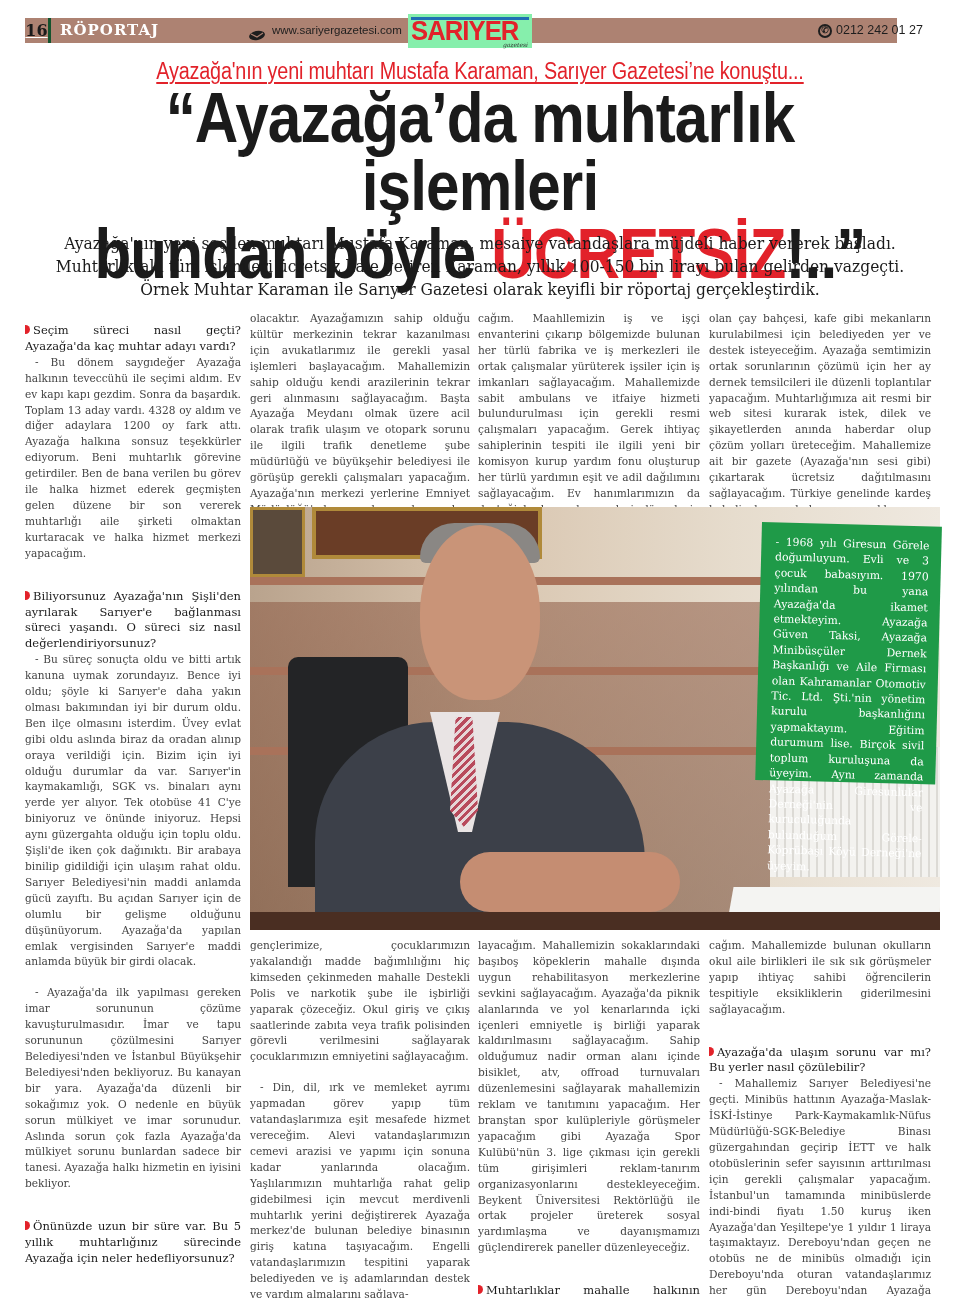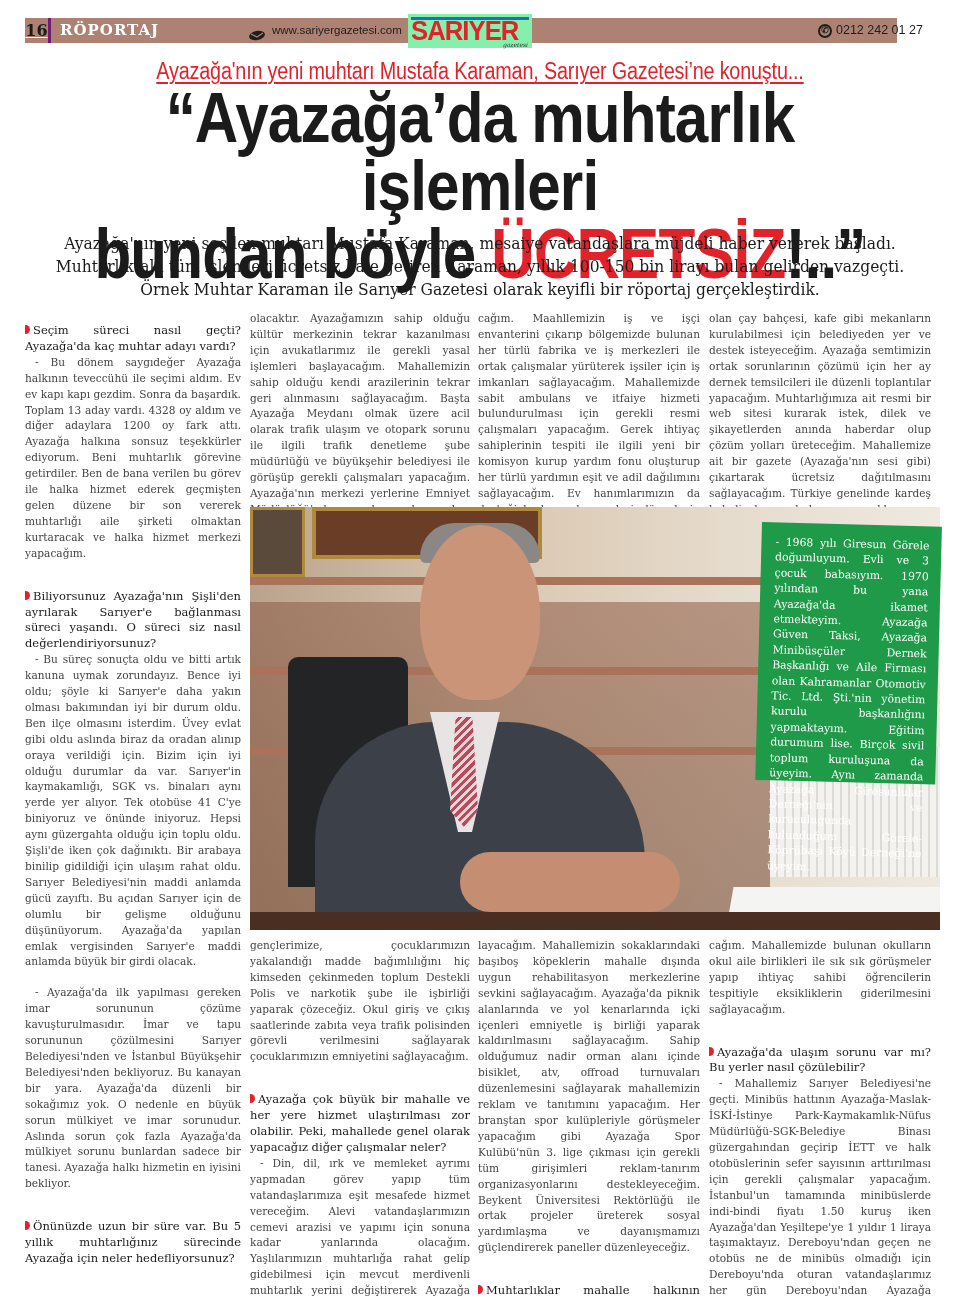--- a/index.html
+++ b/index.html
@@ -1,21 +1,21 @@
 <!DOCTYPE html>
 <html><head>
 <meta charset="utf-8">
 <style>
   * { box-sizing: border-box; margin: 0; padding: 0; }
   html, body { width: 960px; height: 1298px; background: #ffffff; overflow: hidden; }
   body { position: relative; font-family: "DejaVu Serif", serif; color: #3a3a3a; }
 
   
   .header-band { position: absolute; left: 25px; top: 18px; width: 872px; height: 25px; background: #ad8272; }
-  .page-num { position: absolute; left: 25px; top: 18px; width: 26px; height: 25px; background: #ad8272; border-right: 3px solid #701a75; color: #fff; font-family: "DejaVu Serif", serif; font-weight: bold; font-size: 16px; line-height: 25px; text-align: center; text-decoration: underline; }
+  .page-num { position: absolute; left: 25px; top: 18px; width: 26px; height: 25px; background: #ad8272; border-right: 3px solid #14532d; color: #fff; font-family: "DejaVu Serif", serif; font-weight: bold; font-size: 16px; line-height: 25px; text-align: center; text-decoration: underline; }
   .page-num span { color: #1a1a1a; }
   .section-label { position: absolute; left: 60px; top: 18px; height: 37px; line-height: 25px; color: #fff; font-family: "DejaVu Serif", serif; font-weight: bold; font-size: 15px; letter-spacing: 1px; }
   .url-wrap { position: absolute; left: 248px; top: 18px; height: 25px; line-height: 25px; display: flex; align-items: center; gap: 6px; color: #1e1e1e; font-family: "Liberation Sans", sans-serif; font-size: 11.5px; }
   .mail-icon { width: 18px; height: 11px; position: relative; }
   .logo { position: absolute; left: 408px; top: 14px; width: 124px; height: 34px; background: #86efac; }
   .logo-bar { position: absolute; left: 3px; top: 3px; width: 118px; height: 3px; background: #1f6fb3; }
   .logo-text { position: absolute; left: 3px; top: 4px; font-family: "Liberation Sans", sans-serif; font-weight: bold; font-size: 27px; color: #e2222a; letter-spacing: -1px; line-height: 27px; transform: scaleX(0.95); transform-origin: left; }
   .logo-sub { position: absolute; right: 4px; bottom: 0px; font-family: "DejaVu Serif", serif; font-style: italic; font-size: 6px; color: #333; }
   .phone-wrap { position: absolute; left: 818px; top: 18px; height: 25px; line-height: 25px; display: flex; align-items: center; gap: 4px; color: #1e1e1e; font-family: "Liberation Sans", sans-serif; font-size: 12.5px; }
   .phone-icon { width: 14px; height: 14px; border-radius: 50%; border: 2px solid #1e1e1e; display: inline-flex; align-items: center; justify-content: center; font-size: 9px; font-weight: bold; line-height: 1; }
@@ -131,23 +131,22 @@
   <div class="ph-tie"></div>
   <div class="ph-hair"></div>
   <div class="ph-head"></div>
   <div class="ph-paper"></div>
   <div class="ph-hands"></div>
   <div class="ph-desk"></div>
 </div>
 <div class="bio-box">- 1968 yılı Giresun Görele doğumluyum. Evli ve 3 çocuk babasıyım. 1970 yılından bu yana Ayazağa'da ikamet etmekteyim. Ayazağa Güven Taksi, Ayazağa Minibüsçüler Dernek Başkanlığı ve Aile Firması olan Kahramanlar Otomotiv Tic. Ltd. Şti.'nin yönetim kurulu başkanlığını yapmaktayım. Eğitim durumum lise. Birçok sivil toplum kuruluşuna da üyeyim. Aynı zamanda Ayazağa Giresunlular Derneği'nin ve kuruculuğunda bulunduğum Görele-Köprübaşı Köyü Derneği'ne üyeyim.</div>
 
 <div class="col" style="left:250px; top:938px; width:220px;">
-  <p style="text-indent:0">gençlerimize, çocuklarımızın yakalandığı madde bağımlılığını hiç kimseden çekinmeden toplum Destekli Polis ve narkotik şube ile işbirliği yaparak çözeceğiz. Okul giriş ve çıkış saatlerinde zabıta veya trafik polisinden görevli verilmesini sağlayarak çocuklarımızın emniyetini sağlayacağım.</p>
+  <p style="text-indent:0">gençlerimize, çocuklarımızın yakalandığı madde bağımlılığını hiç kimseden çekinmeden mahalle Destekli Polis ve narkotik şube ile işbirliği yaparak çözeceğiz. Okul giriş ve çıkış saatlerinde zabıta veya trafik polisinden görevli verilmesini sağlayarak çocuklarımızın emniyetini sağlayacağım.</p>
   <div class="spacer"></div>
-  <p class="q"><span class="bullet"></span><span>Ayazağa çok büyük bir mahalle ve her yere hizmet ulaştırılması zor olabilir. Peki, mahallede genel olarak yapacağız diğer çalışmalar neler?</span></p>
   <p>- Din, dil, ırk ve memleket ayrımı yapmadan görev yapıp tüm vatandaşlarımıza eşit mesafede hizmet vereceğim. Alevi vatandaşlarımızın cemevi arazisi ve yapımı için sonuna kadar yanlarında olacağım. Yaşlılarımızın muhtarlığa rahat gelip gidebilmesi için mevcut merdivenli muhtarlık yerini değiştirerek Ayazağa merkez'de bulunan belediye binasının giriş katına taşıyacağım. Engelli vatandaşlarımızın tespitini yaparak belediyeden ve iş adamlarından destek ve yardım almalarını sağlaya-</p>
 </div>
 <div class="col" style="left:478px; top:938px; width:222px;">
   <p style="text-indent:0">layacağım. Mahallemizin sokaklarındaki başıboş köpeklerin mahalle dışında uygun rehabilitasyon merkezlerine sevkini sağlayacağım. Ayazağa'da piknik alanlarında ve yol kenarlarında içki içenleri emniyetle iş birliği yaparak kaldırılmasını sağlayacağım. Sahip olduğumuz nadir orman alanı içinde bisiklet, atv, offroad turnuvaları düzenlemesini sağlayarak mahallemizin reklam ve tanıtımını yapacağım. Her branştan spor kulüpleriyle görüşmeler yapacağım gibi Ayazağa Spor Kulübü'nün 3. lige çıkması için gerekli tüm girişimleri reklam-tanırım organizasyonlarını destekleyeceğim. Beykent Üniversitesi Rektörlüğü ile ortak projeler üreterek sosyal yardımlaşma ve dayanışmamızı güçlendirerek paneller düzenleyeceğiz.</p>
   <div class="spacer"></div>
   <p class="q"><span class="bullet"></span><span>Muhtarlıklar mahalle halkının sorunlarını ilk dile getirebileceği yerler. Sosyal hizmet anlamında neler yapacaksınız?</span></p>
 
 </div>
 <div class="col" style="left:709px; top:938px; width:222px;">
   <p style="text-indent:0">cağım. Mahallemizde bulunan okulların okul aile birlikleri ile sık sık görüşmeler yapıp ihtiyaç sahibi öğrencilerin tespitiyle eksikliklerin giderilmesini sağlayacağım.</p>

